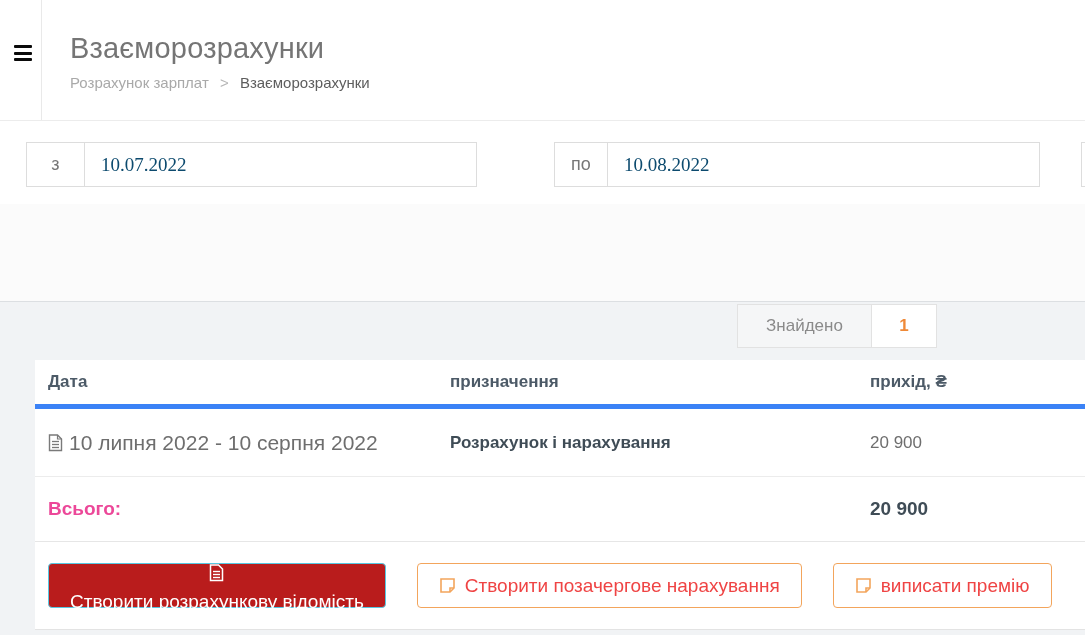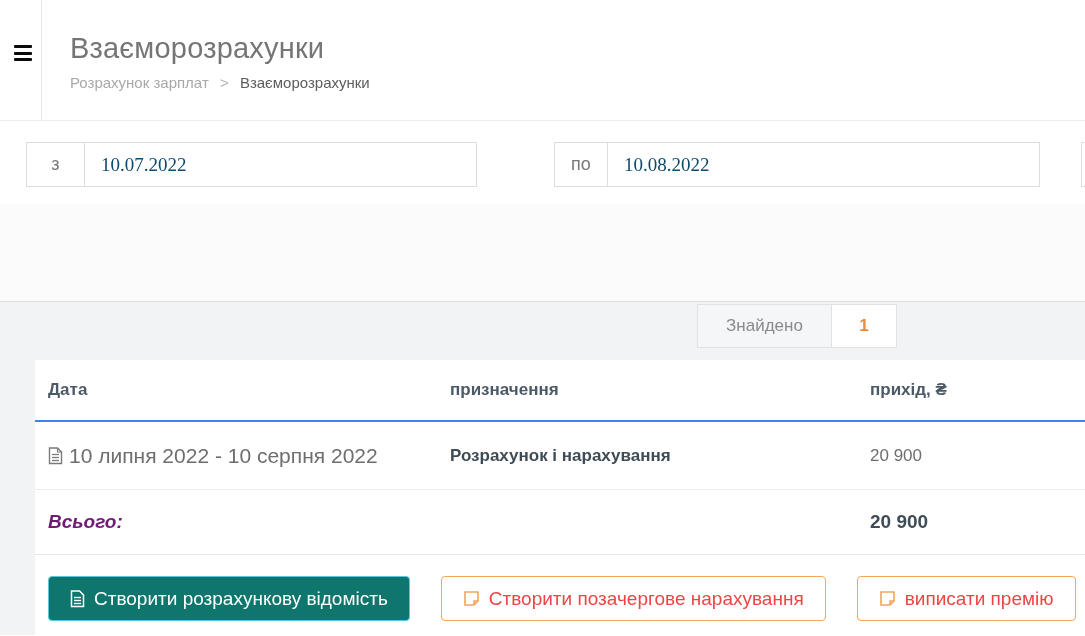--- a/index.html
+++ b/index.html
@@ -34,41 +34,41 @@
   .fgroup-extra { left:1081px; width:14px; border:1px solid #ddd; background:#fff; height:45px; }
 
   
   .spacer { height:98px; background:#fbfbfb; border-bottom:1px solid #dcdfe2; }
 
   
   .main { position:relative; height:333px; background:#f1f3f5; }
 
   .found-badge { position:absolute; left:697px; top:2px; height:44px; display:flex; }
   .found-label { width:135px; display:flex; align-items:center; justify-content:center;
-    background:#f5f6f7; border:1px solid #e2e2e2; color:#8a8a8a; font-size:17px; }
+    background:#f5f6f7; border:1px solid #e2e2e2; color:#8a8a8a; font-size:17px;margin-left:40px; }
   .found-count { width:65px; display:flex; align-items:center; justify-content:center;
     background:#fff; border:1px solid #e2e2e2; border-left:none;
     color:#ef8937; font-size:17px; font-weight:bold; }
 
   .card { position:absolute; left:35px; right:0; top:58px; background:#fff; border-bottom:1px solid #e3e3e3; }
   .trow { display:grid; grid-template-columns:402px 420px 1fr; align-items:center; padding-left:13px; }
-  .trow-head  { height:62px; border-bottom:2px solid #3b82f6; }
+  .trow-head  { height:49px; border-bottom:5px solid #3b82f6; }
   .trow-data  { height:68px; border-bottom:1px solid #ececec; }
   .trow-total { height:65px; border-bottom:1px solid #e6e6e6; }
   .th { font-size:17px; font-weight:bold; color:#4c5a67; }
   .cell-date { display:flex; align-items:center; gap:6px; color:#6e6e6e; font-size:21px; }
   .cell-purpose { font-weight:bold; color:#3f4c56; font-size:17px; }
   .cell-income { color:#6e6e6e; font-size:17px; }
-  .total-label { font-size:19px; font-weight:bold; color:#701a75;font-style:italic; }
+  .total-label { font-size:19px; font-weight:bold; color:#ec4899; }
   .total-value { font-size:19px; font-weight:bold; color:#3f4c56; }
 
   .actions { height:87px; display:flex; align-items:center; gap:31px; padding-left:13px; }
   .btn { display:inline-flex; align-items:center; gap:9px; height:45px; padding:0 21px;
     font-family:inherit; font-size:19px; border-radius:4px; cursor:pointer; white-space:nowrap; }
-  .btn-teal { background:#0f766e; border:1px solid #57c8e2; color:#fff; }
+  .btn-teal { background:#b91c1c; border:1px solid #57c8e2; color:#fff;flex-direction:column; }
   .btn-orange { background:#fff; border:1px solid #f3a55c; color:#ef4444; }
   .icon { display:inline-flex; flex:none; }
 </style>
 </head>
 <body>
 
 <div class="header">
   <div class="hamburger">
     <span></span>
       <span></span>

